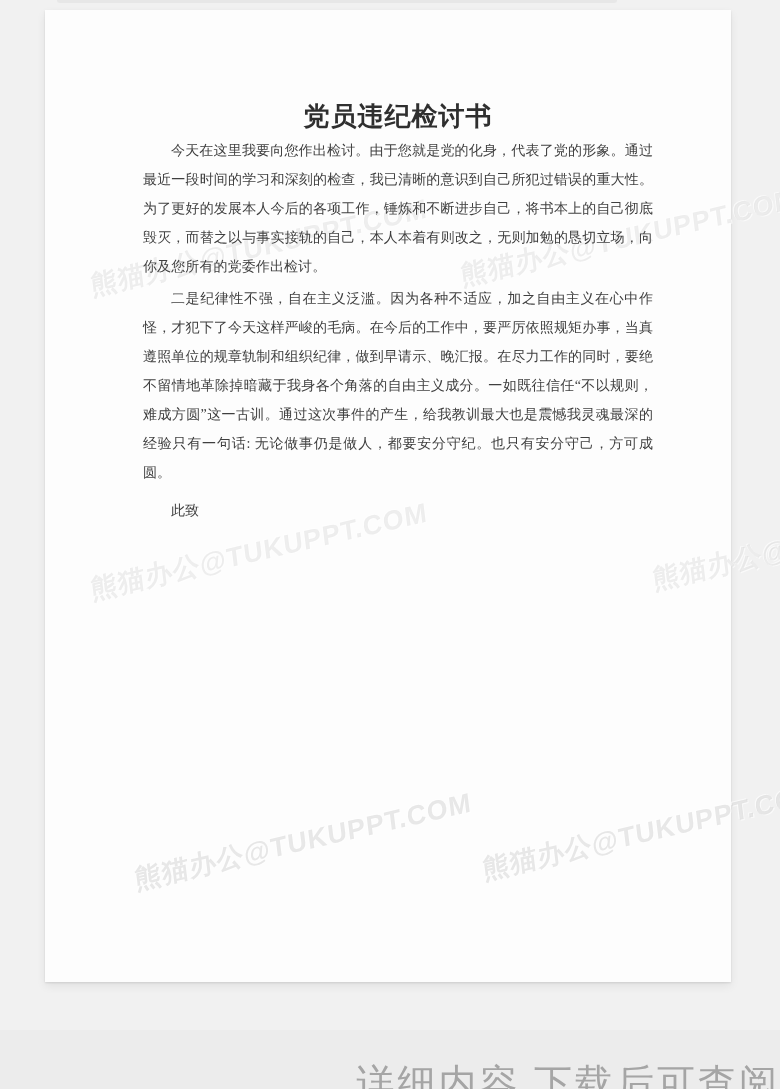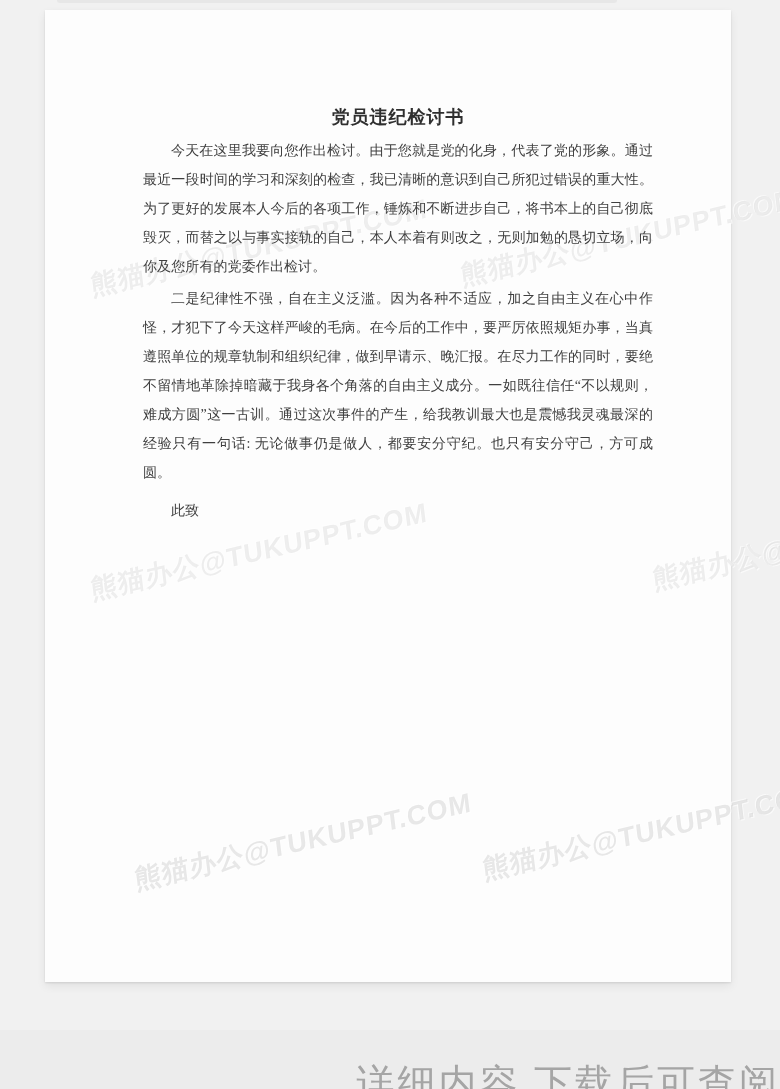--- a/index.html
+++ b/index.html
@@ -18,21 +18,21 @@
     position:absolute;left:57px;top:0;width:560px;height:3px;
     background:#e2e2e2;border-radius:0 0 4px 4px;opacity:.7;
   }
   .page{
     position:absolute;left:45px;top:10px;width:686px;height:972px;
     background:var(--page-bg);
     box-shadow:0 1px 2px rgba(0,0,0,.10),0 4px 9px rgba(0,0,0,.07);
   }
   .content{padding:92px 78px 0 98px;position:relative;z-index:2;}
   .doc-title{
-    font-size:18px;line-height:30px;font-weight:600;color:#2f2f2f;
+    font-size:26px;line-height:30px;font-weight:600;color:#2f2f2f;
     text-align:center;margin:0 0 4px 0;letter-spacing:1px;
   }
   .content p{
     font-size:14px;line-height:29px;margin:3px 0;
     color:var(--body-text);text-indent:2em;text-align:justify;
     letter-spacing:.1px;
   }
   .closing{margin-top:9px !important;}
   .watermark{
     position:absolute;white-space:nowrap;z-index:1;

